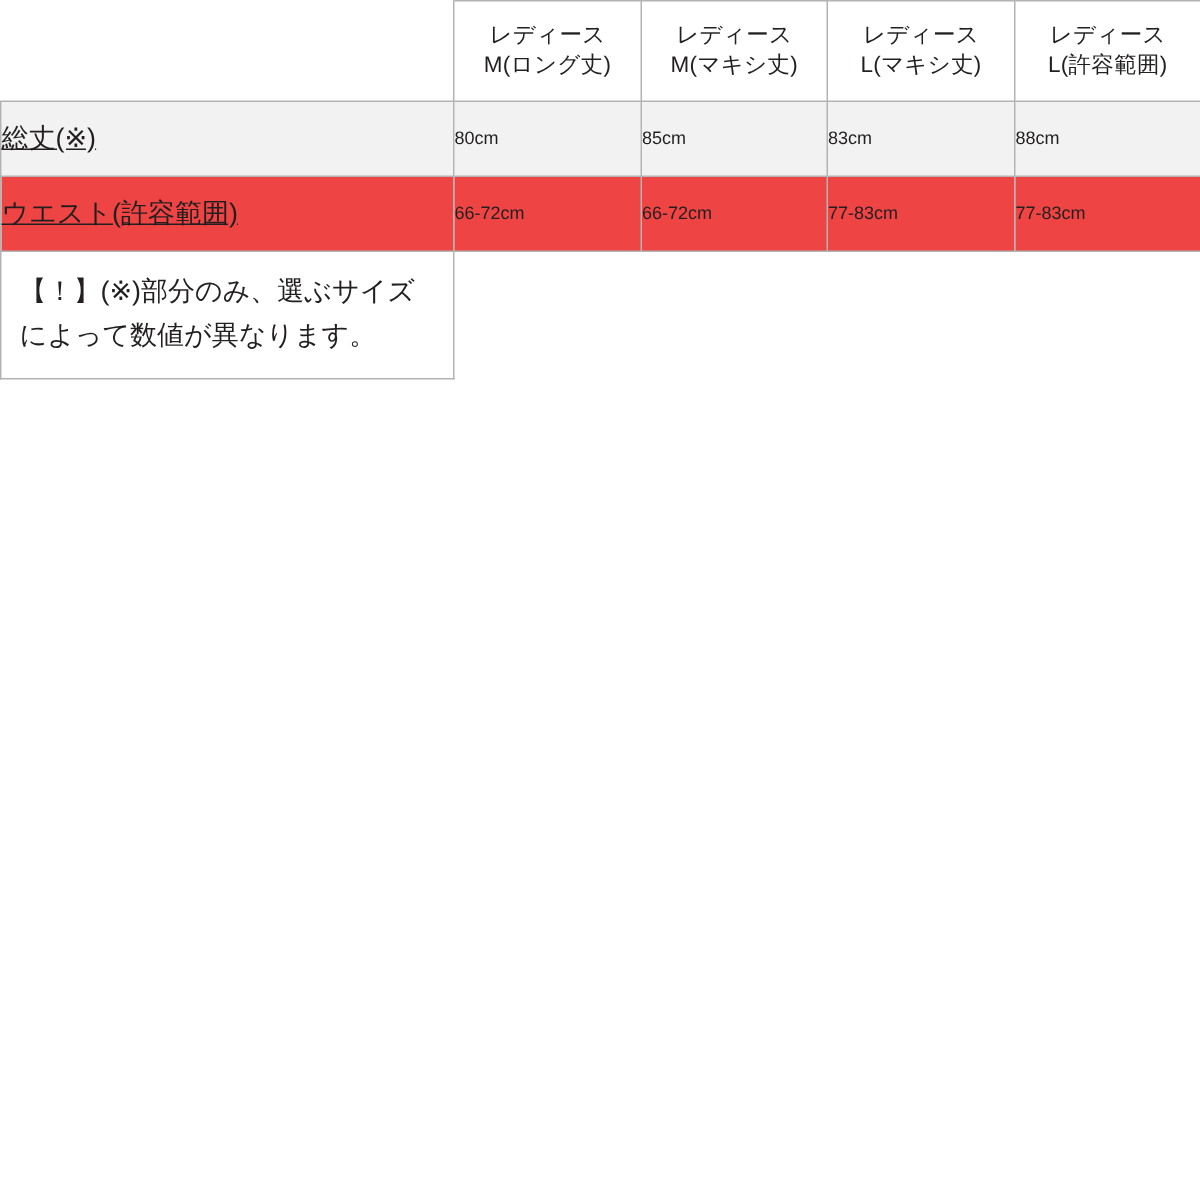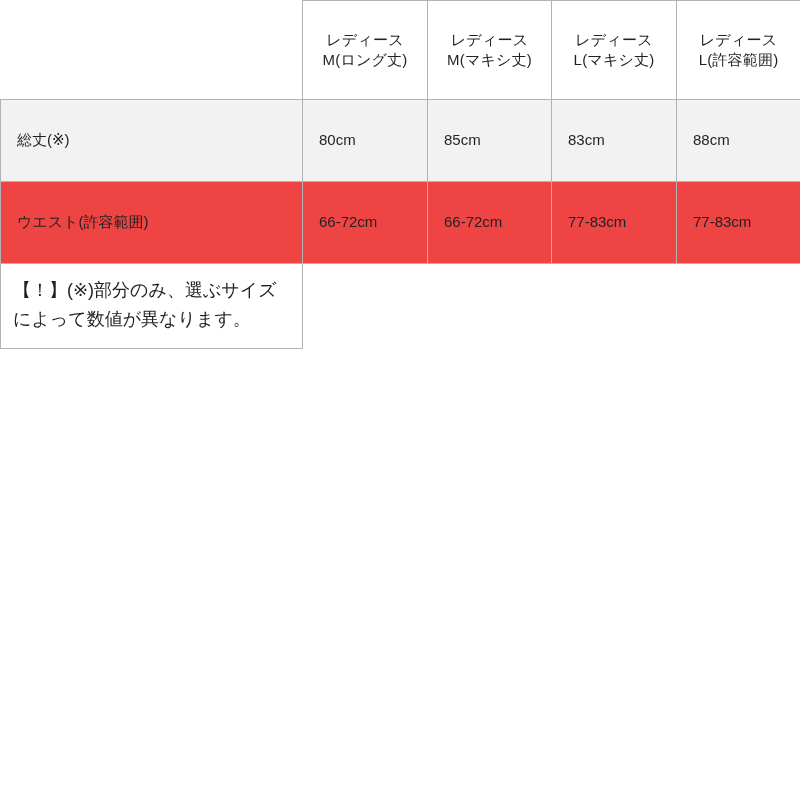--- a/index.html
+++ b/index.html
@@ -34,42 +34,43 @@
   table.size-table col.c4 { width: 124px; }
 
   table.size-table th,
   table.size-table td {
     border: 1px solid #b3b3b3;
     vertical-align: middle;
     font-weight: normal;
     font-size: 15px;
     line-height: 1.35;
     color: #231f20;
-    padding: 16px;
+    padding: 0;
   }
   tr.header-row th {
     height: 66px;
     background: #ffffff;
     font-size: 15px;
     letter-spacing: 0.2px;
   }
   tr.header-row th.corner {
     border-left: none;
     border-top: none;
     background: #ffffff;
   }
   tr.header-row th .hdr-line {
     display: block;
   }
   tr.data-row td {
     height: 49px;
-    font-size: 15px;
+    font-size: 12px;
   }
   tr.data-row td.label {
-    font-size: 15px;
+    font-size: 18px;
+    text-decoration: underline;
   }
   tr.data-row.shaded td {
     background: #f2f2f2;
   }
   tr.data-row:not(.shaded) td {
     background: #ef4444;
   }
   tr.note-row td.note {
     height: 70px;
     text-align: left;

